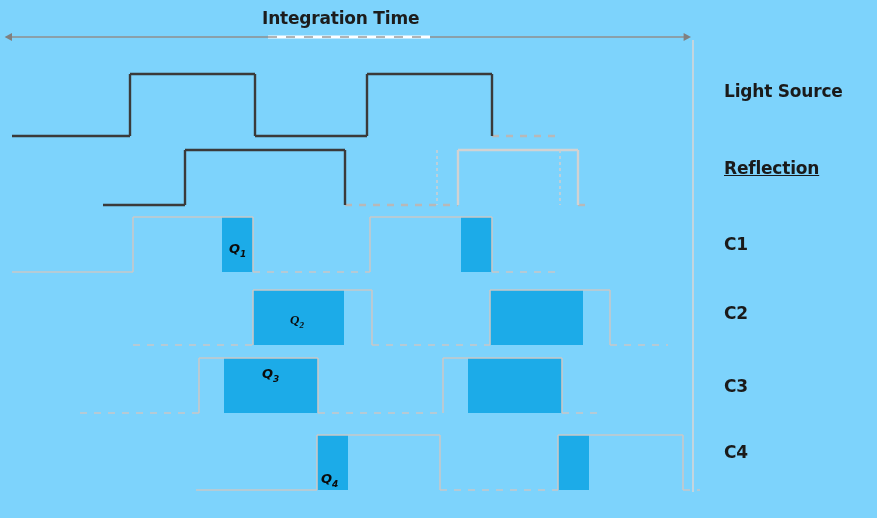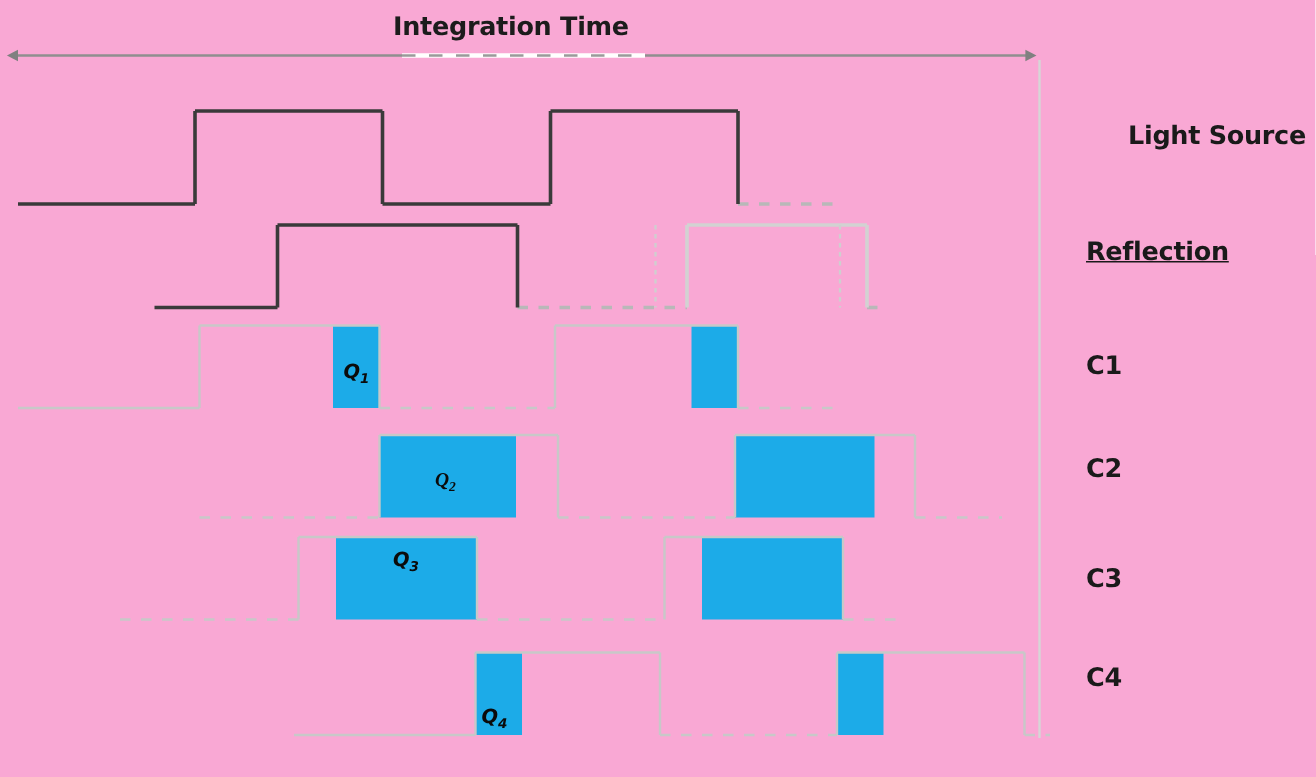--- a/index.html
+++ b/index.html
@@ -7,21 +7,21 @@
     padding: 0;
     background: #ffffff;
   }
   body {
     font-family: "DejaVu Sans", "Liberation Sans", sans-serif;
   }
   #page {
     position: relative;
     width: 877px;
     height: 518px;
-    background: #f9a8d4;
+    background: #7dd3fc;
     overflow: hidden;
   }
   #diagram-svg {
     position: absolute;
     left: 0;
     top: 0;
     width: 877px;
     height: 518px;
   }
   .title-text {
@@ -152,21 +152,21 @@
           <line x1="558" y1="435" x2="558" y2="490" stroke="#c8c8c8" stroke-width="1.6"></line>
           <line x1="683" y1="490" x2="700" y2="490" stroke="#c8c8c8" stroke-width="1.6" stroke-dasharray="7 7"></line>
           <line x1="683" y1="435" x2="683" y2="490" stroke="#c8c8c8" stroke-width="1.6"></line>
         </g>
       </g>
   </svg>
 
   <div class="title-text" style="left:262px; top:8px;">Integration Time</div>
 
   <div id="labels-layer">
-      <div class="row-label" style="left: 724px; top: 81px; margin-left: 28px;">Light Source</div>
+      <div class="row-label" style="left: 724px; top: 81px;">Light Source</div>
       <div class="row-label" style="left: 724px; top: 158px; text-decoration: underline;">Reflection</div>
       <div class="row-label" style="left: 724px; top: 234px;">C1</div>
       <div class="row-label" style="left: 724px; top: 303px;">C2</div>
       <div class="row-label" style="left: 724px; top: 376px;">C3</div>
       <div class="row-label" style="left: 724px; top: 442px;">C4</div>
     </div>
   <div id="q-layer">
       <div class="q-label" style="left: 229px; top: 241px; text-align: right;"><span>Q</span><sub>1</sub></div>
       <div class="q-label" style="left: 290px; top: 312px; font-family: Liberation Serif, serif;"><span>Q</span><sub>2</sub></div>
       <div class="q-label" style="left: 262px; top: 366px;"><span>Q</span><sub>3</sub></div>

